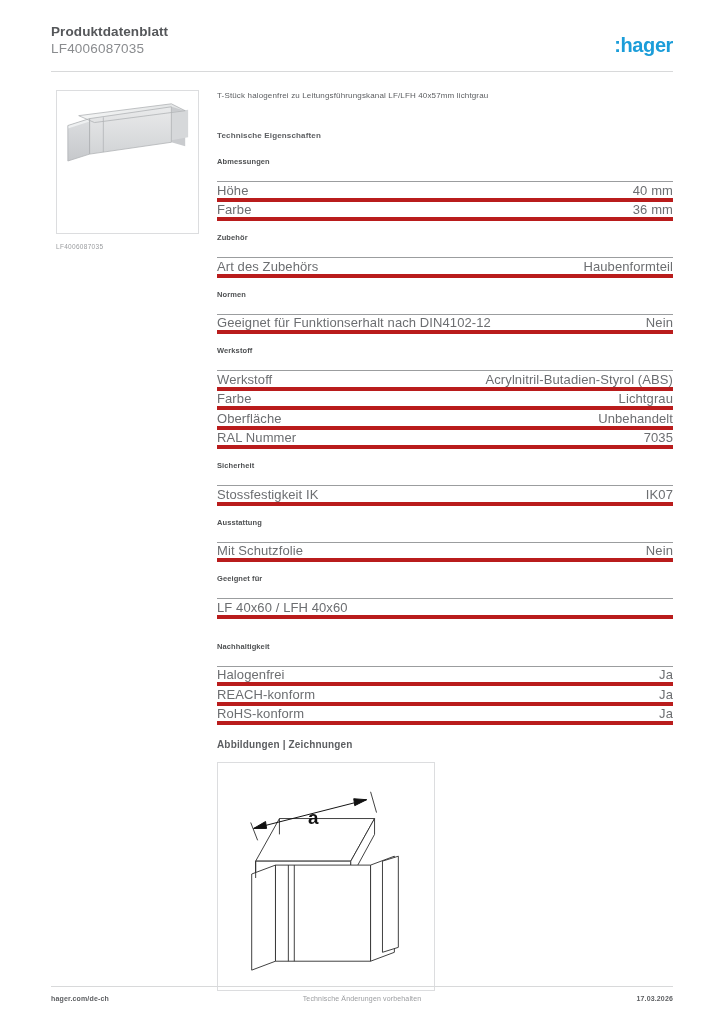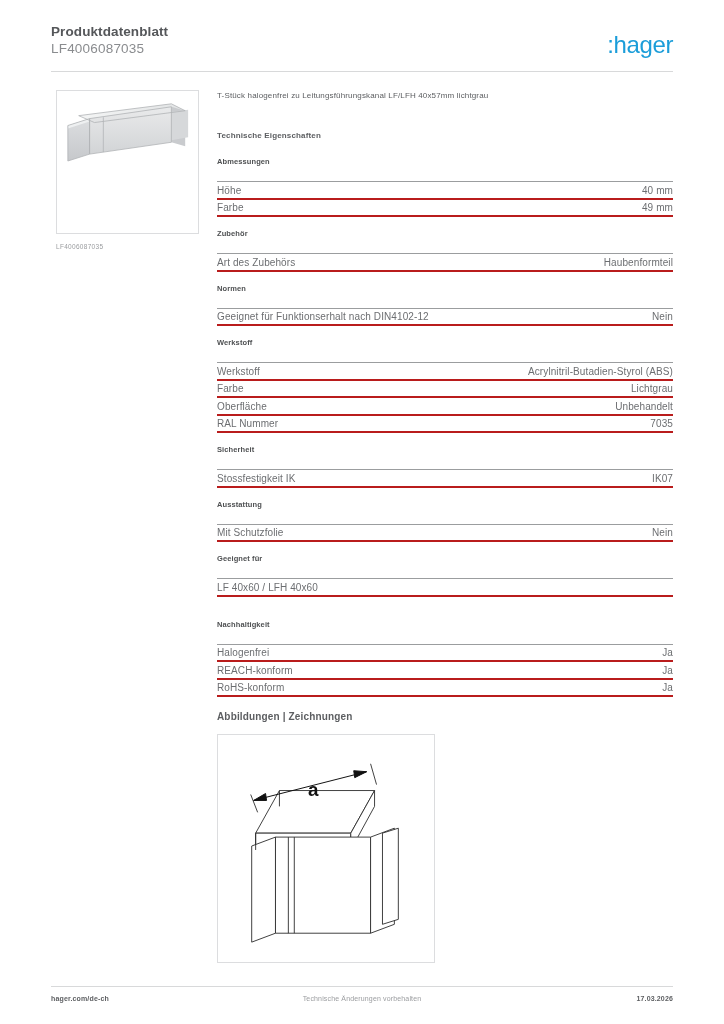--- a/index.html
+++ b/index.html
@@ -41,22 +41,22 @@
   .doc-subtitle {
     font-size: 13.5px;
     font-weight: normal;
     color: #8a8c8f;
     line-height: 17px;
     letter-spacing: .2px;
   }
   .logo {
     position: absolute;
     right: 0; top: 10px;
-    font-size: 24px;
-    font-weight: normal;
+    font-size: 20px;
+    font-weight: bold;
     color: #1b9dd9;
     letter-spacing: -0.4px;
     line-height: 22px;
     font-family: "Liberation Sans", sans-serif;
   }
   .header-rule {
     position: absolute;
     left: 51px; top: 71px;
     width: 622px;
     height: 1px;
@@ -115,23 +115,23 @@
     letter-spacing: .1px;
     padding-bottom: 14px;
     border-bottom: 1px solid #9b9d9f;
     line-height: 10px;
   }
 
   .spec-row {
     display: flex;
     justify-content: space-between;
     align-items: baseline;
-    font-size: 10px;
+    font-size: 13px;
     color: #6c6e71;
-    border-bottom: 2px solid #b91c1c;
+    border-bottom: 4px solid #b91c1c;
     padding: 3.5px 0 3px 0;
     line-height: 9px;
     letter-spacing: .1px;
   }
   .spec-label { white-space: nowrap; }
   .spec-value { text-align: right; white-space: nowrap; }
 
   .group-gap-lg { margin-bottom: 23px; }
 
   
@@ -245,21 +245,21 @@
 
     <div id="spec-container">
         <div class="spec-group">
           <div class="group-title">Abmessungen</div>
           <div class="spec-row">
             <span class="spec-label">Höhe</span>
             <span class="spec-value">40 mm</span>
           </div>
           <div class="spec-row">
             <span class="spec-label">Farbe</span>
-            <span class="spec-value">49 mm</span>
+            <span class="spec-value">36 mm</span>
           </div>
         </div>
         <div class="spec-group">
           <div class="group-title">Zubehör</div>
           <div class="spec-row">
             <span class="spec-label">Art des Zubehörs</span>
             <span class="spec-value">Haubenformteil</span>
           </div>
         </div>
         <div class="spec-group">

